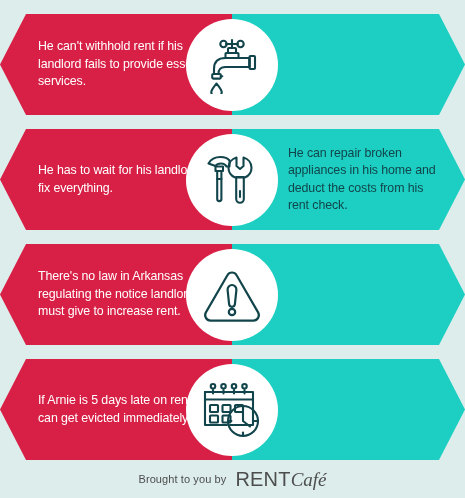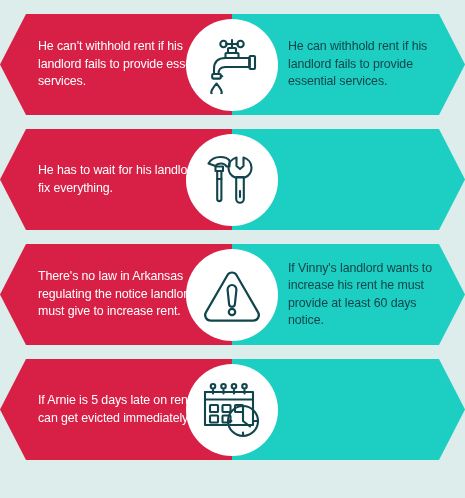--- a/index.html
+++ b/index.html
@@ -142,21 +142,20 @@
 <body>
 
 <div id="infographic">
 
   <div class="rows">
 
     <div class="row">
       <div class="half half-left"></div>
       <div class="half half-right"></div>
       <div class="text-left">He can't withhold rent if his landlord fails to provide essential services.</div>
-      <div class="text-right">He can withhold rent if his landlord fails to provide essential services.</div>
       <div class="icon-circle">
         <span>
           <svg width="56" height="58" viewBox="0 0 56 58" fill="none" stroke="#12454b" stroke-width="2.1" stroke-linecap="round" stroke-linejoin="round">
             <path d="M22 8 h12"></path>
             <path d="M28 4 v8"></path>
             <circle cx="19.5" cy="8" r="3.2" fill="none"></circle>
             <circle cx="36.5" cy="8" r="3.2" fill="none"></circle>
             <rect x="24" y="12" width="8" height="5" rx="0.8"></rect>
             <rect x="21.5" y="17" width="13" height="5" rx="0.8"></rect>
             <path d="M21.5 22 h24 v9 h-24"></path>
@@ -169,20 +168,21 @@
             <path d="M12.5 47.5 c-3.4 4.2 -5.2 6.4 -5.2 8.6 a5.2 5.2 0 0 0 10.4 0 c0 -2.2 -1.8 -4.4 -5.2 -8.6 z"></path>
           </svg>
         </span>
       </div>
     </div>
 
     <div class="row">
       <div class="half half-left"></div>
       <div class="half half-right"></div>
       <div class="text-left">He has to wait for his landlord to fix everything.</div>
+      <div class="text-right">He can repair broken appliances in his home and deduct the costs from his rent check.</div>
       <div class="icon-circle">
         <span>
           <svg width="58" height="58" viewBox="0 0 58 58" fill="none" stroke="#12454b" stroke-width="2.1" stroke-linecap="round" stroke-linejoin="round">
 
             <path d="M5.5 12.5 c2.5 -4.5 7.5 -6.5 12 -6.5 c4.5 0 7.5 1.5 9 3.5 l0 6 l-3 0 c-1 -2 -3 -3 -5.5 -3 c-2.5 0 -4.5 1 -5.5 2.5 z"></path>
 
             <path d="M12.5 15.5 h7.5 v4.5 h-7.5 z"></path>
 
             <path d="M14.2 20 h4.2 v28 a2.1 2.1 0 0 1 -2.1 2.1 a2.1 2.1 0 0 1 -2.1 -2.1 z"></path>
             <path d="M14.2 28 h4.2"></path>
@@ -193,21 +193,20 @@
             <path d="M37 40 v6"></path>
           </svg>
         </span>
       </div>
     </div>
 
     <div class="row">
       <div class="half half-left"></div>
       <div class="half half-right"></div>
       <div class="text-left">There's no law in Arkansas regulating the notice landlords must give to increase rent.</div>
-      <div class="text-right">If Vinny's landlord wants to increase his rent he must provide at least 60 days notice.</div>
       <div class="icon-circle">
         <span>
           <svg width="60" height="55" viewBox="0 0 60 55" fill="none" stroke="#12454b" stroke-width="2.2" stroke-linecap="round" stroke-linejoin="round">
             <path d="M30 4.5 c1.9 0 3.6 1 4.6 2.7 l21.5 37.2 c1 1.7 1 3.8 0 5.5 c-1 1.7 -2.7 2.7 -4.6 2.7 h-43 c-1.9 0 -3.6 -1 -4.6 -2.7 c-1 -1.7 -1 -3.8 0 -5.5 l21.5 -37.2 c1 -1.7 2.7 -2.7 4.6 -2.7 z"></path>
             <path d="M30 17 c2.6 0 4.6 2.2 4.4 4.8 l-1.5 14.4 c-0.15 1.5 -1.4 2.6 -2.9 2.6 c-1.5 0 -2.75 -1.1 -2.9 -2.6 l-1.5 -14.4 c-0.2 -2.6 1.8 -4.8 4.4 -4.8 z"></path>
             <circle cx="30" cy="44" r="3.2"></circle>
           </svg>
         </span>
       </div>
     </div>
@@ -241,14 +240,21 @@
             <path d="M56.2 40 h-2.6"></path>
             <path d="M42 54.2 v-2.6"></path>
             <path d="M27.8 40 h2.6"></path>
           </svg>
         </span>
       </div>
     </div>
 
   </div>
 
+  <div class="footer">
+    <span class="footer-text">Brought to you by</span>
+    <span class="logo">
+      <span class="logo-rent">RENT</span>
+      <span class="logo-cafe">Café</span>
+    </span>
+  </div>
 
 </div>
 
 </body></html>

